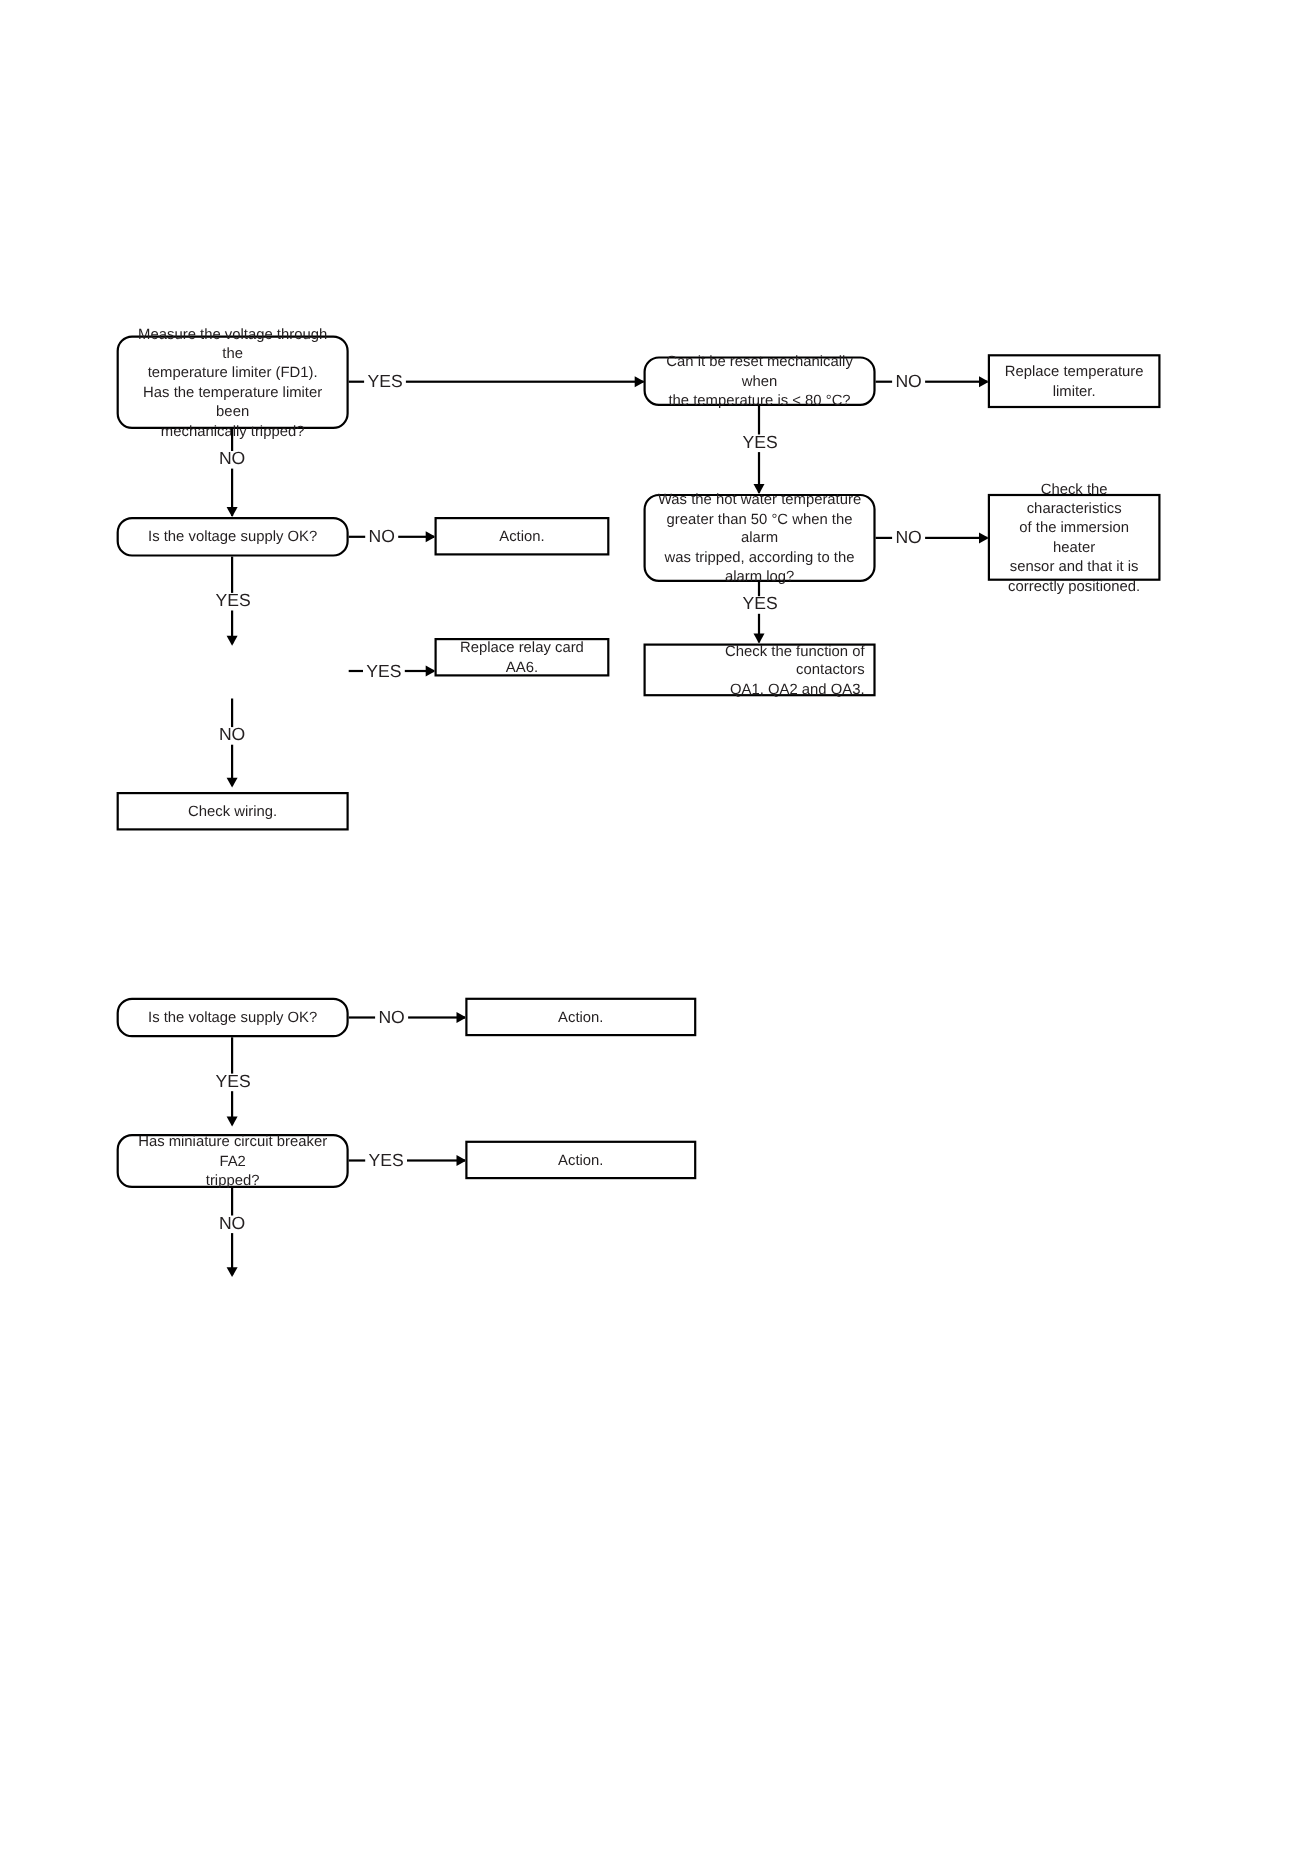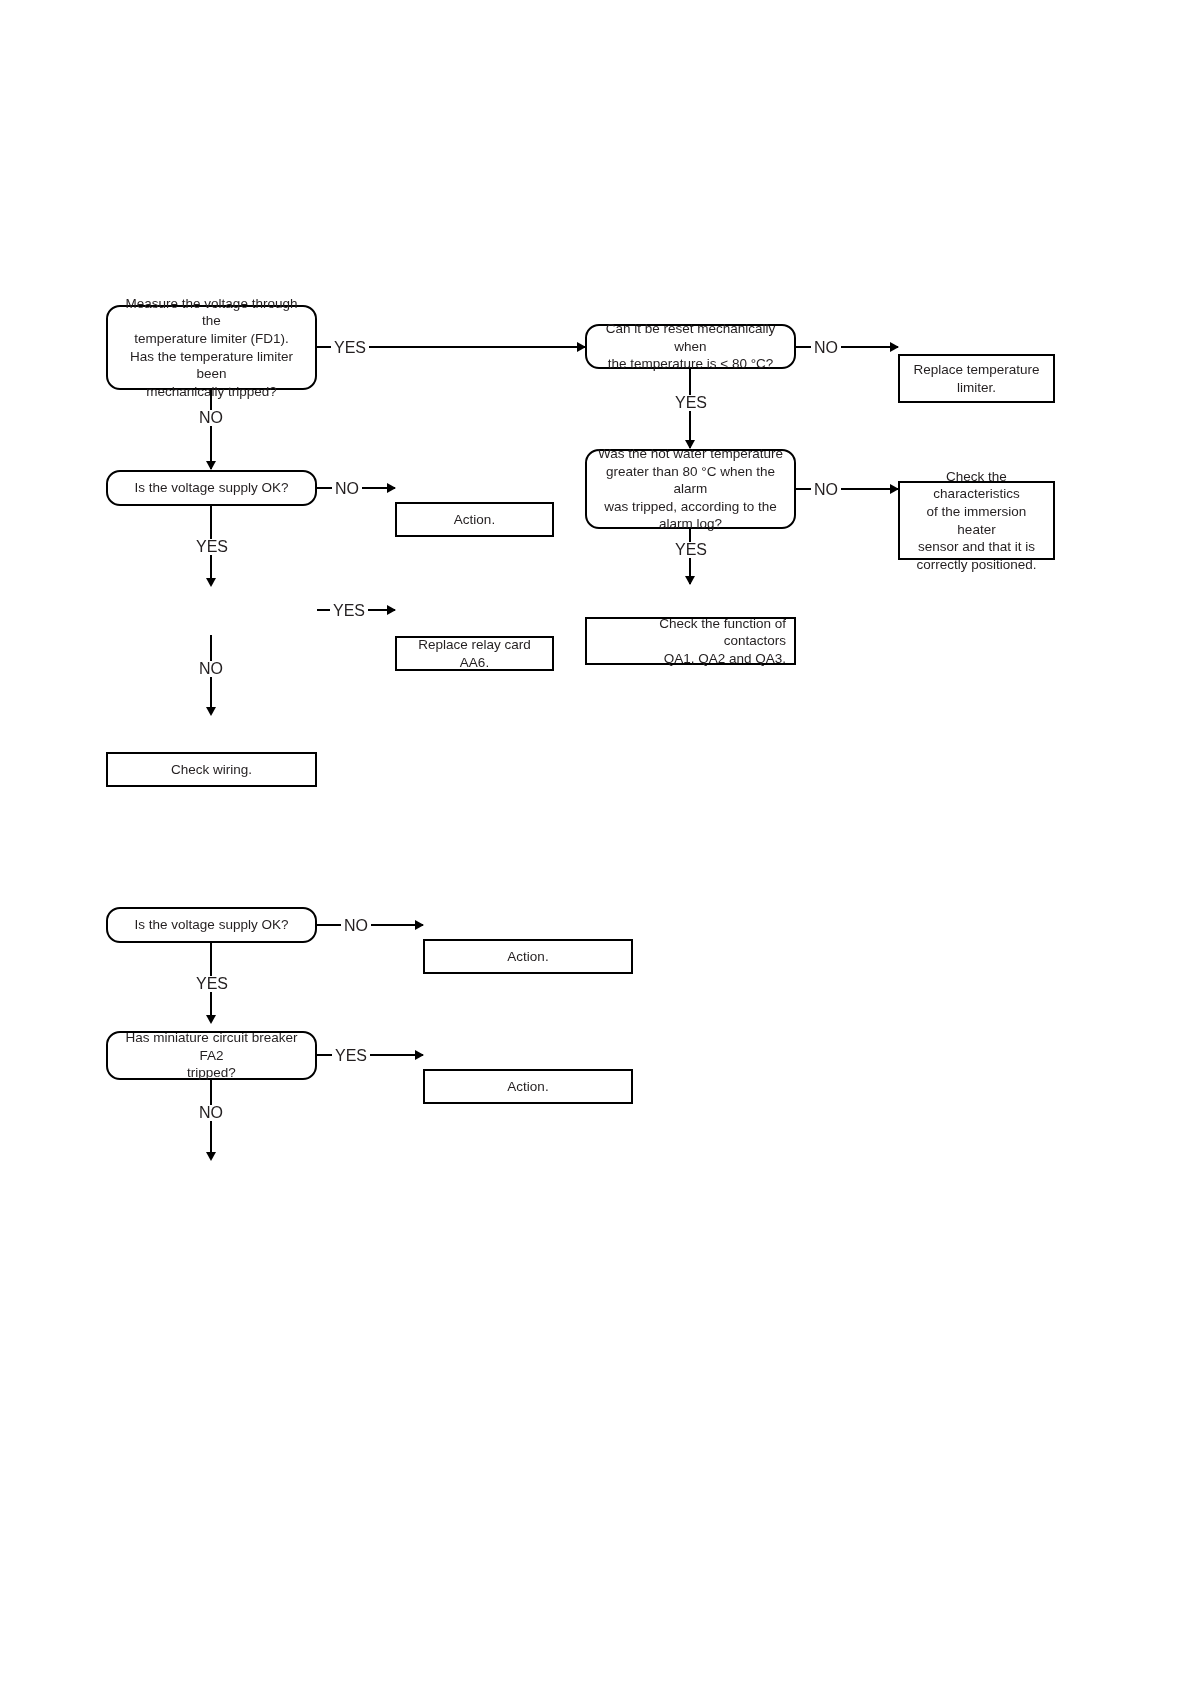--- a/index.html
+++ b/index.html
@@ -31,21 +31,20 @@
     font-size: 13.5px;
     line-height: 1.30;
     color: #231f20;
     padding: 3px 8px;
   }
   .node.decision {
     border-radius: 14px;
   }
   .node.action {
     border-radius: 0;
-    margin-top: 32px;
   }
   .node .txt {
     display: block;
     white-space: pre-line;
   }
   .edge {
     position: absolute;
     background: #000000;
   }
   .edge.h { height: 2px; }
@@ -109,21 +108,21 @@
 
   <div class="edge v" style="left:210px; top:506px; height:79px;"></div>
   <div class="arrowhead down" style="left:206px; top:578px;"></div>
   <span class="elabel" style="left:193px; top:539px;">YES</span>
 
 
   <div class="edge h" style="left:317px; top:609px; width:78px;"></div>
   <div class="arrowhead right" style="left:387px; top:605px;"></div>
   <span class="elabel" style="left:330px; top:603px;">YES</span>
 
-  <div class="node action" style="left:395px; top:604px; width:159px; height:35px;">
+  <div class="node action" style="left:395px; top:580px; width:159px; height:35px;">
     <span class="txt">Replace relay card AA6.</span>
   </div>
 
   <div class="edge v" style="left:210px; top:635px; height:79px;"></div>
   <div class="arrowhead down" style="left:206px; top:707px;"></div>
   <span class="elabel" style="left:196px; top:661px;">NO</span>
 
   <div class="node action" style="left:106px; top:720px; width:211px; height:35px;">
     <span class="txt">Check wiring.</span>
   </div>
@@ -141,21 +140,21 @@
     <span class="txt">Replace temperature
 limiter.</span>
   </div>
 
   <div class="edge v" style="left:689px; top:369px; height:79px;"></div>
   <div class="arrowhead down" style="left:685px; top:440px;"></div>
   <span class="elabel" style="left:672px; top:395px;">YES</span>
 
   <div class="node decision" style="left:585px; top:449px; width:211px; height:80px;">
     <span class="txt">Was the hot water temperature
-greater than 80 °C when the alarm
+greater than 50 °C when the alarm
 was tripped, according to the
 alarm log?</span>
   </div>
 
   <div class="edge h" style="left:796px; top:488px; width:102px;"></div>
   <div class="arrowhead right" style="left:890px; top:484px;"></div>
   <span class="elabel" style="left:811px; top:482px;">NO</span>
 
   <div class="node action" style="left:898px; top:449px; width:157px; height:79px;">
     <span class="txt">Check the characteristics

